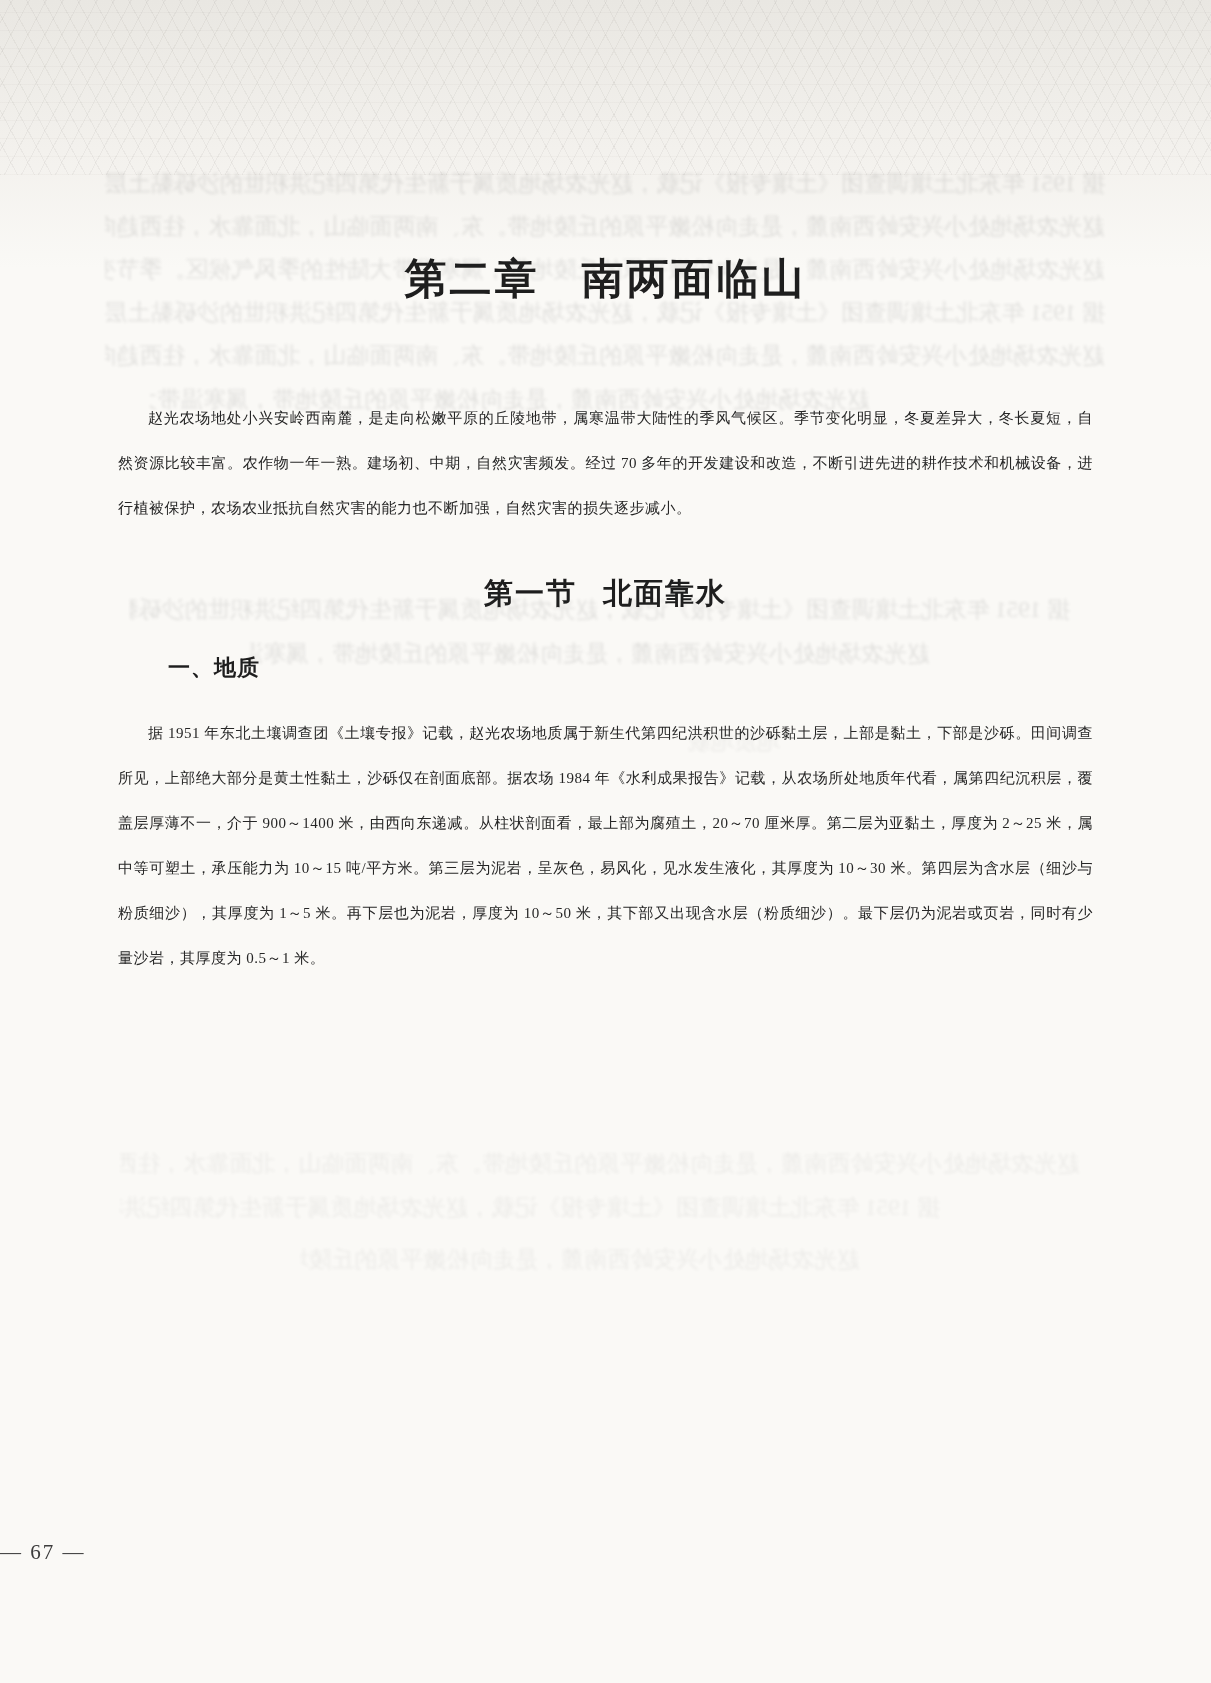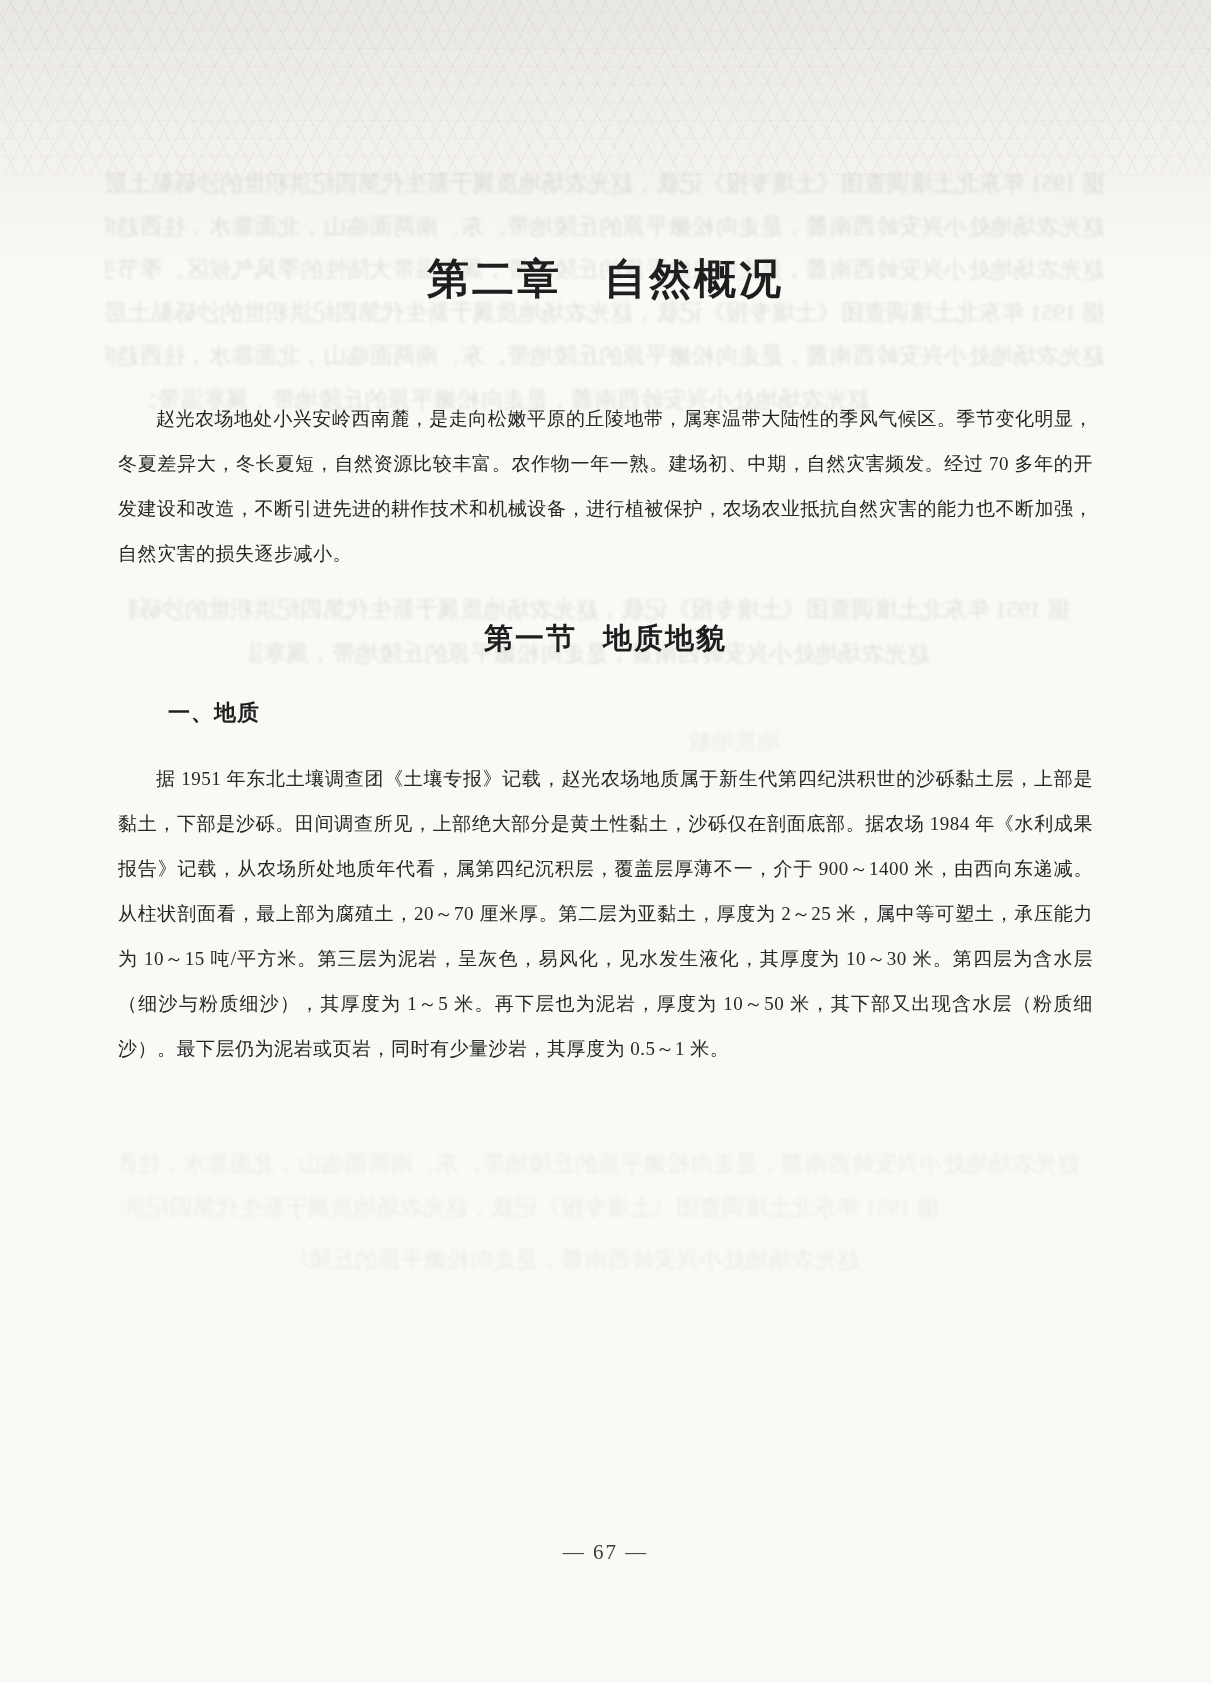--- a/index.html
+++ b/index.html
@@ -60,21 +60,21 @@
     font-size: 42px;
     line-height: 58px;
     font-weight: 700;
     letter-spacing: 3px;
     color: #1e1e1e;
   }
   h1.chapter-title .gap { display: inline-block; width: 1.0em; }
 
   p.body-para {
     margin: 0;
-    font-size: 19px;
+    font-size: 15px;
     line-height: 45px;
     text-align: justify;
     text-indent: 2em;
     letter-spacing: 0.5px;
     color: #262626;
   }
   p.intro { margin-top: 88px; }
 
   h2.section-title {
     margin: 42px 0 0 0;
@@ -96,21 +96,20 @@
     letter-spacing: 1px;
     color: #1e1e1e;
   }
   p.after-heading { margin-top: 24px; }
 
   .page-footer {
     position: absolute;
     left: 0; right: 0;
     bottom: 118px;
     z-index: 2;
-    text-align: center;
     font-size: 21px;
     letter-spacing: 2px;
     color: #3c3c3c;
   }
 </style>
 </head>
 <body>
 
 <div class="paper"></div>
 
@@ -126,25 +125,25 @@
   <div class="ghost" style="top:598px; left:130px; width:940px;">据 1951 年东北土壤调查团《土壤专报》记载，赵光农场地质属于新生代第四纪洪积世的沙砾黏土层，上部是黏土，下部是沙砾。田间调查所见，上部绝大部分是黄土性黏土，沙砾仅在剖面底部。据农场 1984 年《水利成果报告》记载，从农场所处地质年代看，属第四纪沉积层，覆盖层厚薄不一，介于 900～1400 米，由西向东递减。从柱状剖面看，最上部为腐殖土，20～70 厘米厚。第二层为亚黏土，厚度为 2～25 米，属中等可塑土，承压能力为 10～15 吨/平方米。第三层为泥岩，呈灰色，易风化，见水发生液化，其厚度为 10～30 米。第四层为含水层（细沙与粉质细沙），其厚度为 1～5 米。再下层也为泥岩，厚度为 10～50 米，其下部又出现含水层（粉质细沙）。最下层仍为泥岩或页岩，同时有少量沙岩，其厚度为 0.5～1 米。</div>
   <div class="ghost" style="top:642px; left:250px; width:680px;">赵光农场地处小兴安岭西南麓，是走向松嫩平原的丘陵地带，属寒温带大陆性的季风气候区。季节变化明显，冬夏差异大，冬长夏短，自然资源比较丰富。农作物一年一熟。建场初、中期，自然灾害频发。经过 70 多年的开发建设和改造，不断引进先进的耕作技术和机械设备，进行植被保护，农场农业抵抗自然灾害的能力也不断加强，自然灾害的损失逐步减小。</div>
   <div class="ghost lighter" style="top:730px; left:360px; width:420px;">地质地貌</div>
   <div class="ghost lighter" style="top:1152px; left:120px; width:960px;">赵光农场地处小兴安岭西南麓，是走向松嫩平原的丘陵地带。东、南两面临山，北面靠水，往西趋向松嫩平原。南面的次生林地是小兴安岭余脉，由东向西绵延伸向克东县界内，是松花江、嫩江两水系的分水岭。全场土地绝大部分是在岭北，地面被数十条大小自然水线分割成波状漫岗，是高出松嫩平原的山前起伏台地，可分为岗地、水线地和河谷泛滥地。具有沟谷纵横、微地形复杂的地貌特征。农场区域中，南部为岗大、坡长的丘陵漫</div>
   <div class="ghost lighter" style="top:1196px; left:120px; width:820px;">据 1951 年东北土壤调查团《土壤专报》记载，赵光农场地质属于新生代第四纪洪积世的沙砾黏土层，上部是黏土，下部是沙砾。田间调查所见，上部绝大部分是黄土性黏土，沙砾仅在剖面底部。据农场 1984 年《水利成果报告》记载，从农场所处地质年代看，属第四纪沉积层，覆盖层厚薄不一，介于 900～1400 米，由西向东递减。从柱状剖面看，最上部为腐殖土，20～70 厘米厚。第二层为亚黏土，厚度为 2～25 米，属中等可塑土，承压能力为 10～15 吨/平方米。第三层为泥岩，呈灰色，易风化，见水发生液化，其厚度为 10～30 米。第四层为含水层（细沙与粉质细沙），其厚度为 1～5 米。再下层也为泥岩，厚度为 10～50 米，其下部又出现含水层（粉质细沙）。最下层仍为泥岩或页岩，同时有少量沙岩，其厚度为 0.5～1 米。</div>
   <div class="ghost lighter" style="top:1248px; left:300px; width:560px;">赵光农场地处小兴安岭西南麓，是走向松嫩平原的丘陵地带，属寒温带大陆性的季风气候区。季节变化明显，冬夏差异大，冬长夏短，自然资源比较丰富。农作物一年一熟。建场初、中期，自然灾害频发。经过 70 多年的开发建设和改造，不断引进先进的耕作技术和机械设备，进行植被保护，农场农业抵抗自然灾害的能力也不断加强，自然灾害的损失逐步减小。</div>
 </div>
 
 <div class="content">
 
-  <h1 class="chapter-title"><span>第二章</span><span class="gap"></span><span>自然概况</span></h1>
+  <h1 class="chapter-title"><span>第二章</span><span class="gap"></span><span>南两面临山</span></h1>
 
   <p class="body-para intro">赵光农场地处小兴安岭西南麓，是走向松嫩平原的丘陵地带，属寒温带大陆性的季风气候区。季节变化明显，冬夏差异大，冬长夏短，自然资源比较丰富。农作物一年一熟。建场初、中期，自然灾害频发。经过 70 多年的开发建设和改造，不断引进先进的耕作技术和机械设备，进行植被保护，农场农业抵抗自然灾害的能力也不断加强，自然灾害的损失逐步减小。</p>
 
-  <h2 class="section-title"><span>第一节</span><span class="gap"></span><span>地质地貌</span></h2>
+  <h2 class="section-title"><span>第一节</span><span class="gap"></span><span>北面靠水</span></h2>
 
   <h3 class="sub-heading">一、地质</h3>
   <p class="body-para after-heading">据 1951 年东北土壤调查团《土壤专报》记载，赵光农场地质属于新生代第四纪洪积世的沙砾黏土层，上部是黏土，下部是沙砾。田间调查所见，上部绝大部分是黄土性黏土，沙砾仅在剖面底部。据农场 1984 年《水利成果报告》记载，从农场所处地质年代看，属第四纪沉积层，覆盖层厚薄不一，介于 900～1400 米，由西向东递减。从柱状剖面看，最上部为腐殖土，20～70 厘米厚。第二层为亚黏土，厚度为 2～25 米，属中等可塑土，承压能力为 10～15 吨/平方米。第三层为泥岩，呈灰色，易风化，见水发生液化，其厚度为 10～30 米。第四层为含水层（细沙与粉质细沙），其厚度为 1～5 米。再下层也为泥岩，厚度为 10～50 米，其下部又出现含水层（粉质细沙）。最下层仍为泥岩或页岩，同时有少量沙岩，其厚度为 0.5～1 米。</p>
 
 
 </div>
 
 <div class="page-footer">— 67 —</div>
 
 </body></html>

